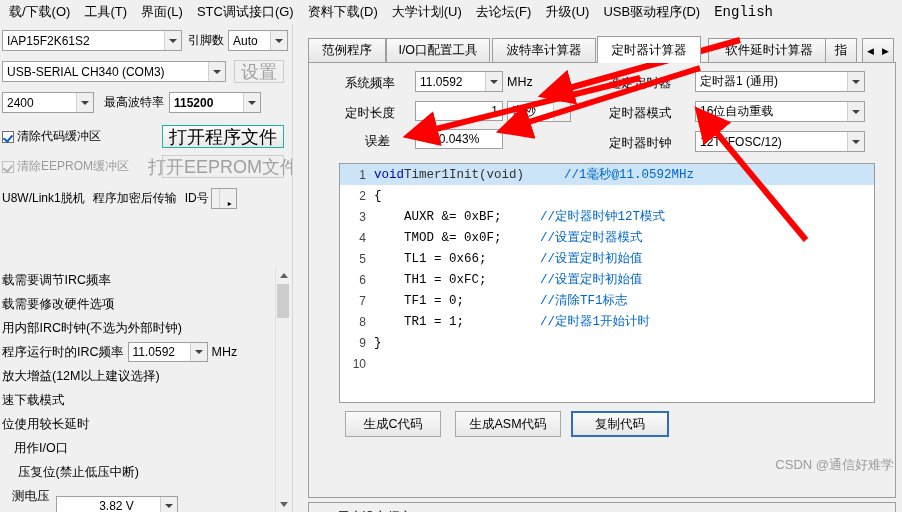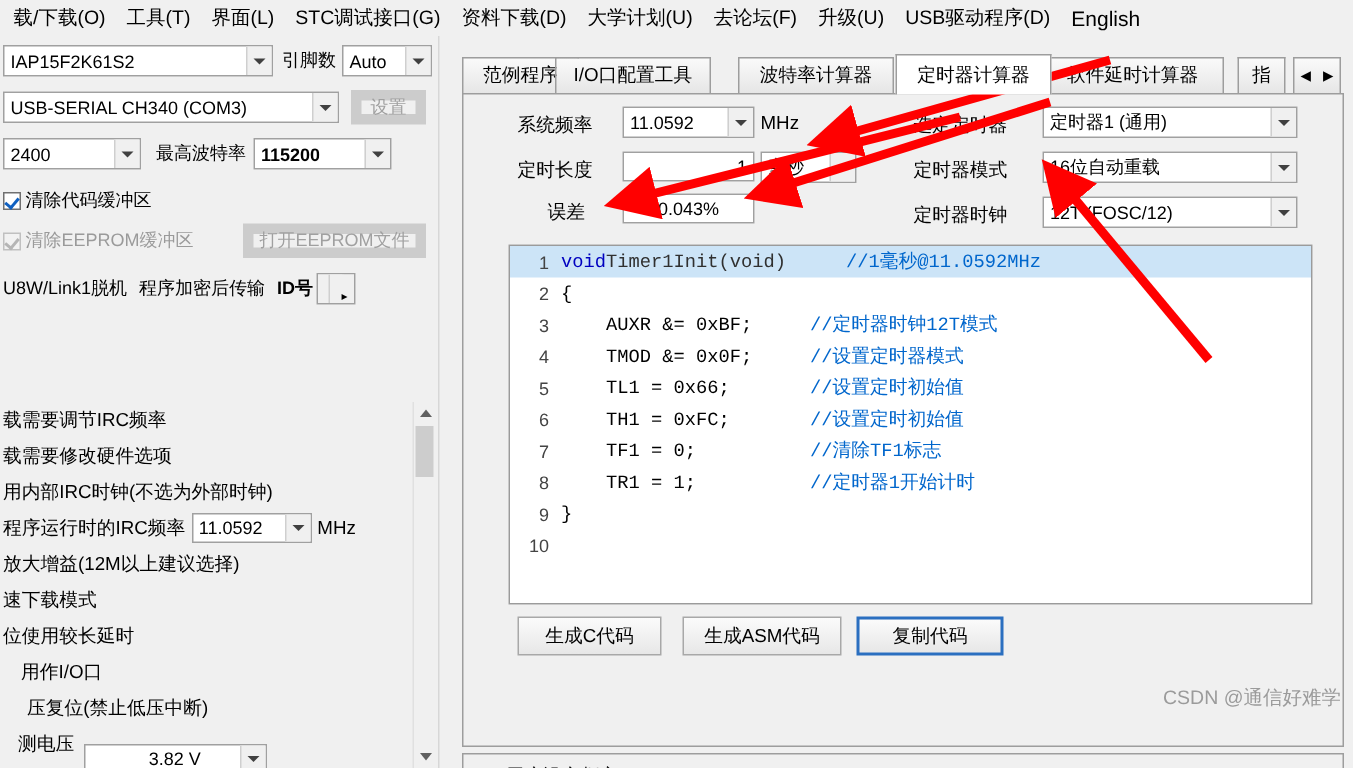--- a/index.html
+++ b/index.html
@@ -4,36 +4,36 @@
 <style>
   html,body{margin:0;padding:0;}
   body{width:902px;height:512px;overflow:hidden;background:#f0f0f0;
        font-family:"Liberation Sans","DejaVu Sans",sans-serif;font-size:12px;color:#000;}
   .app{position:relative;width:902px;height:512px;background:#701a75;}
 
   
   .menubar{position:absolute;left:0;top:0;width:902px;height:24px;background:#f0f0f0;
            border-bottom:1px solid #dcdcdc;display:flex;align-items:center;padding-left:2px;}
   .menubar .mi{font-size:13px;padding:2px 7px;white-space:nowrap;color:#000;cursor:default;}
-  .menubar .mi.eng{font-family:Liberation Sans, sans-serif;font-size:14px;}
+  .menubar .mi.eng{font-family:Liberation Mono, monospace;font-size:14px;}
 
   
   .left{position:absolute;left:0;top:24px;width:300px;height:488px;background:#f0f0f0;}
   .row{display:flex;align-items:center;margin:5px 4px 0 2px;}
   .combo{position:relative;height:21px;border:1px solid #a0a0a0;background:#fff;
          display:inline-flex;align-items:center;box-sizing:border-box;}
   .combo span.txt{padding-left:4px;font-size:12px;white-space:nowrap;overflow:hidden;}
   .combo .arrow{position:absolute;right:0;top:0;bottom:0;width:16px;
        display:flex;align-items:center;justify-content:center;background:#f0f0f0;
        border-left:1px solid #cfcfcf;}
   .combo .arrow i{width:0;height:0;border-left:4px solid transparent;border-right:4px solid transparent;
        border-top:4px solid #404040;display:block;}
   .lbl{font-size:12px;white-space:nowrap;}
-  .btn{height:23px;border:7px solid #14b8a6;background:linear-gradient(#fcfcfc,#e8e8e8);
-       font-size:12px;display:inline-flex;align-items:center;justify-content:center;
+  .btn{height:23px;border:1px solid #14b8a6;background:linear-gradient(#fcfcfc,#e8e8e8);
+       font-size:18px;display:inline-flex;align-items:center;justify-content:center;
        box-sizing:border-box;white-space:nowrap;}
   .btn.dis{color:#a0a0a0;background:#f0f0f0;border-color:#cccccc;}
   .cb{display:inline-flex;align-items:center;white-space:nowrap;font-size:12px;}
   .cb .box{width:12px;height:12px;border:1px solid #707070;background:#fff;margin-right:3px;
            position:relative;box-sizing:border-box;}
   .cb .box.on:after{content:"";position:absolute;left:2px;top:1px;width:4px;height:7px;
            border-right:2px solid #1060c0;border-bottom:2px solid #1060c0;transform:rotate(40deg);}
   .cb.dis{color:#9a9a9a;}
   .cb.dis .box{border-color:#c0c0c0;background:#f2f2f2;}
   .cb.dis .box.on:after{border-color:#b5b5b5;}
@@ -157,34 +157,35 @@
             <i></i>
           </span>
       </div>
     </div>
 
     <div class="row" style="margin-top:12px;">
       <div class="cb" style="width:160px;">
         <span class="box on"></span>
         <span>清除代码缓冲区</span>
       </div>
+      <div class="btn" style="width:122px;">打开程序文件</div>
     </div>
 
     <div class="row" style="margin-top:7px;">
       <div class="cb dis" style="width:160px;">
         <span class="box on"></span>
         <span>清除EEPROM缓冲区</span>
       </div>
       <div class="btn dis" style="width:122px;">打开EEPROM文件</div>
     </div>
 
     <div class="row" style="margin-top:10px;align-items:center;">
       <div class="lbl">U8W/Link1脱机</div>
       <div class="lbl" style="margin-left:8px;">程序加密后传输</div>
-      <div class="lbl" style="margin-left:8px;font-weight:bold;">ID号</div>
+      <div class="lbl" style="margin-left:8px;">ID号</div>
       <div class="combo" style="width:26px;margin-left:2px;">
         <span class="arrow" style="left:0;right:auto;border-left:none;border-right:1px solid #cfcfcf;">
             <i style="border:none;font-size:8px;">◂</i>
           </span>
         <span class="arrow">
             <i style="border:none;font-size:8px;">▸</i>
           </span>
       </div>
     </div>
 
@@ -229,24 +230,24 @@
       </div>
     </div>
   </div>
 
   <div class="vsep"></div>
 
   <div class="right">
 
     <div class="tabstrip">
       <div class="tab" style="left:0;width:78px;">范例程序</div>
-      <div class="tab" style="left:62px;width:104px;">I/O口配置工具</div>
+      <div class="tab" style="left:78px;width:104px;">I/O口配置工具</div>
       <div class="tab" style="left:184px;width:104px;">波特率计算器</div>
       <div class="tab sel" style="left:289px;width:104px;">定时器计算器</div>
-      <div class="tab" style="left:386px;width:122px;">软件延时计算器</div>
+      <div class="tab" style="left:400px;width:122px;">软件延时计算器</div>
       <div class="tab" style="left:517px;width:32px;">指</div>
       <div class="tabnav">
         <div>◀</div>
         <div>▶</div>
       </div>
     </div>
 
     <div class="panel">
 
       <div class="fgrid">

